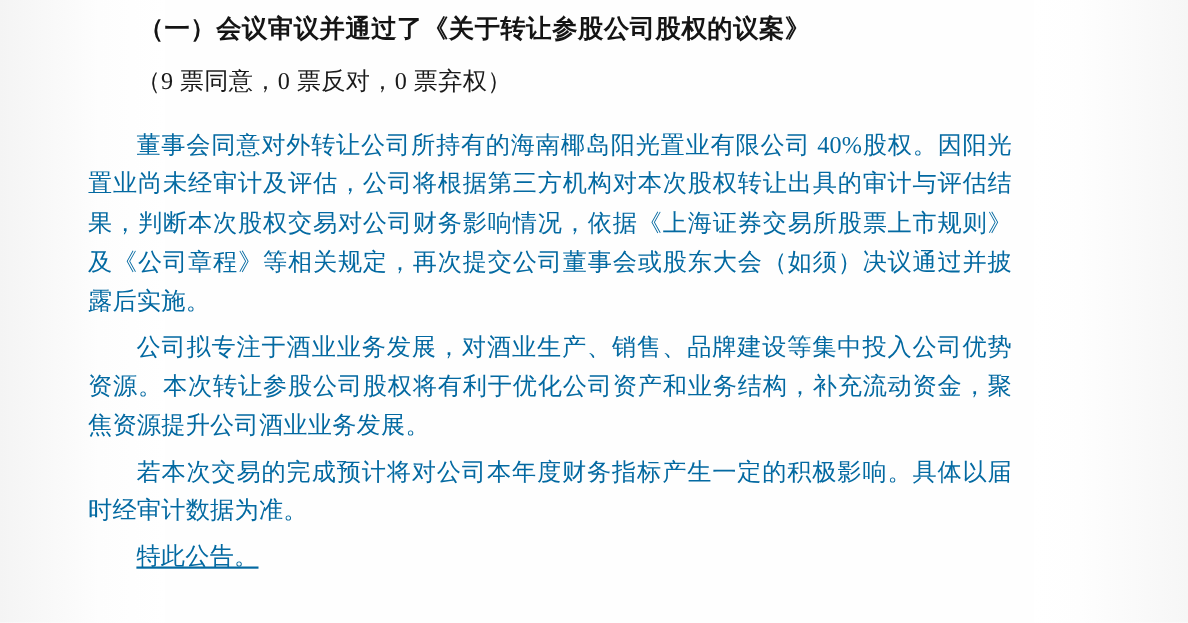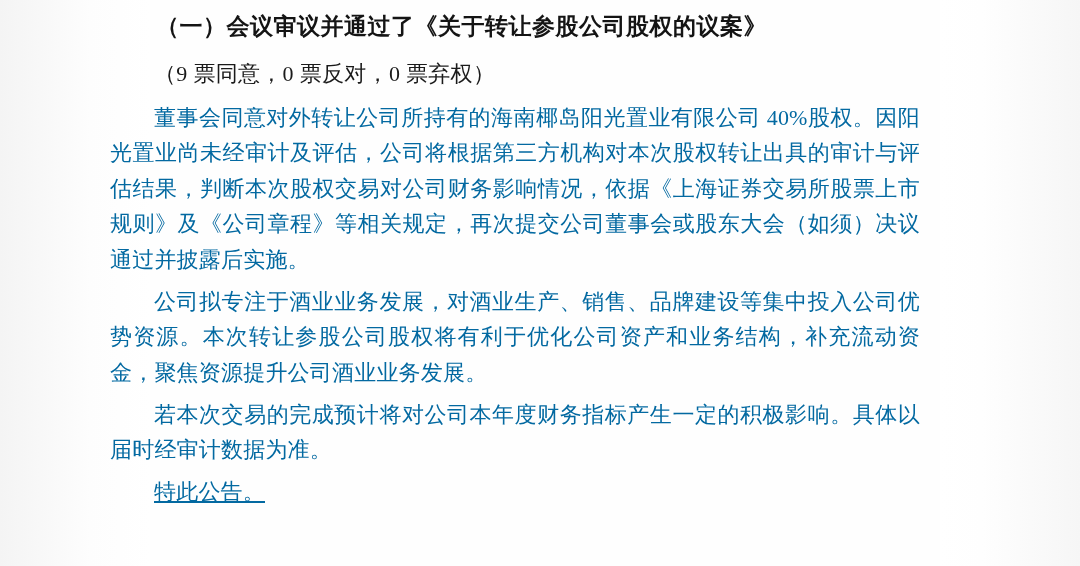--- a/index.html
+++ b/index.html
@@ -13,21 +13,21 @@
     font-family: "Liberation Serif", "DejaVu Serif", serif;
     color: #1a1a1a;
     overflow: hidden;
   }
   .page {
     position: relative;
     width: 1080px;
     height: 566px;
     background: #fefefe;
     box-sizing: border-box;
-    padding: 10px 160px 0 110px;
+    padding: 10px 160px 0 80px;
   }
   
   .scan-edge {
     position: absolute;
     left: 0;
     top: 0;
     width: 150px;
     height: 566px;
     background: linear-gradient(to right, #f4f4f4 0%, #fdfdfd 60%, #ffffff 100%);
     pointer-events: none;
@@ -50,21 +50,21 @@
     font-weight: bold;
     line-height: 1.5;
     margin: 0 0 12px 0;
     text-indent: 2em;
     letter-spacing: 0.5px;
     color: #141414;
   }
   .vote-line {
     font-size: 22px;
     line-height: 1.5;
-    margin: 0 0 10px 0;
+    margin: 0 0 24px 0;
     text-indent: 2em;
     letter-spacing: 0.3px;
   }
   .para {
     font-size: 22px;
     line-height: 1.62;
     margin: 0 0 6px 0;
     text-indent: 2em;
     text-align: justify;
     text-justify: inter-ideograph;

